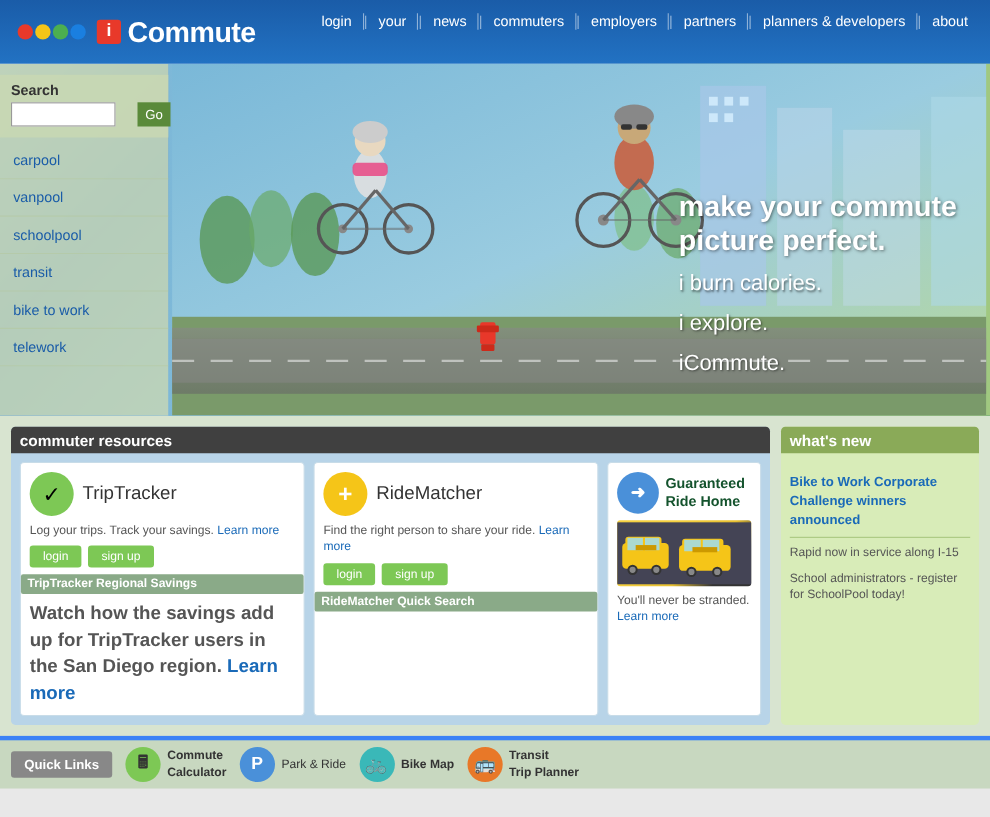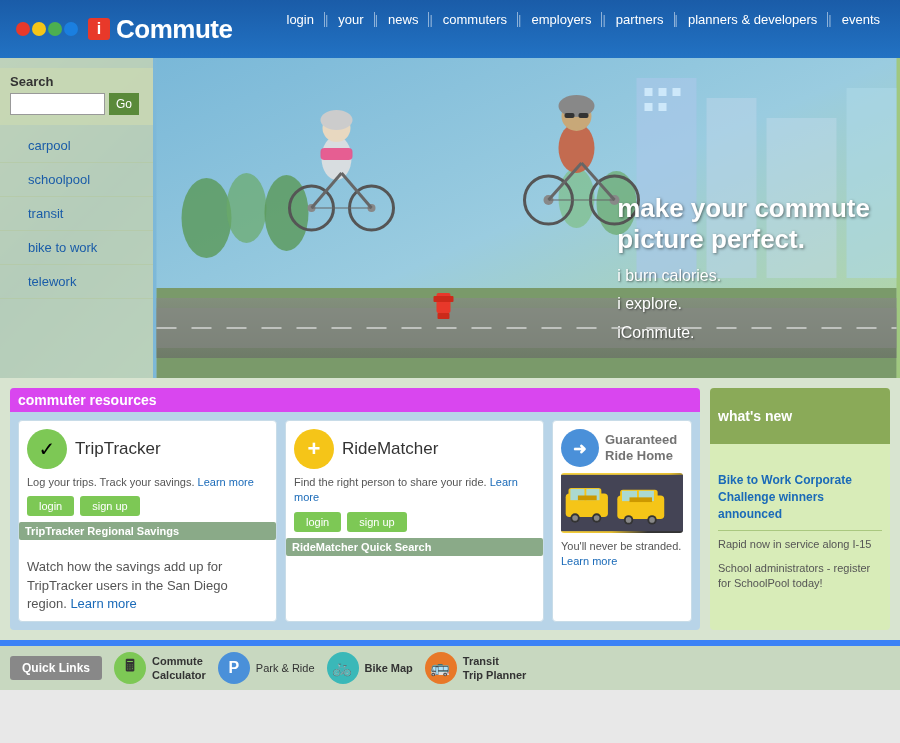--- a/index.html
+++ b/index.html
@@ -83,21 +83,21 @@
     }
     .search-label {
       font-weight: bold;
       font-size: 13px;
       color: #333;
       display: block;
       margin-bottom: 4px;
     }
     .search-row {
       display: flex;
-      gap: 4px;
+      gap: 20px;
     }
     .search-input {
       width: 95px;
       height: 22px;
       border: 1px solid #999;
       background: white;
       font-size: 12px;
       padding: 2px 4px;
     }
     .go-btn {
@@ -107,21 +107,21 @@
       padding: 2px 7px;
       font-size: 12px;
       cursor: pointer;
       height: 22px;
     }
     .nav-links {
       margin-top: 4px;
     }
     .nav-link-item {
       display: block;
-      padding: 9px 28px;
+      padding: 9px 12px;
       color: #1a5ca8;
       text-decoration: none;
       font-size: 13px;
       border-bottom: 1px solid rgba(180,200,160,0.6);
       cursor: pointer;
     }
 
     
     #hero-image {
       flex: 1;
@@ -137,21 +137,21 @@
       color: white;
       text-align: left;
     }
     .hero-big-text {
       font-size: 26px;
       font-weight: bold;
       line-height: 1.2;
       text-shadow: 1px 1px 3px rgba(0,0,0,0.5);
     }
     .hero-sub-text {
-      font-size: 16px;
+      font-size: 20px;
       line-height: 1.8;
       text-shadow: 1px 1px 2px rgba(0,0,0,0.5);
       margin-top: 6px;
     }
     
     .hero-svg {
       position: absolute;
       left: 0; top: 0; right: 0; bottom: 0;
       width: 100%; height: 100%;
     }
@@ -168,21 +168,21 @@
     #commuter-resources {
       flex: 1;
       background: #b8d4e8;
       border-radius: 4px;
       padding: 8px;
     }
     .section-title {
       font-size: 14px;
       font-weight: bold;
       color: white;
-      background: #d946ef;
+      background: #404040;
       padding: 4px 8px;
       margin: -8px -8px 8px -8px;
       border-radius: 4px 4px 0 0;
     }
     .resources-grid {
       display: flex;
       gap: 8px;
     }
     .resource-card {
       background: white;
@@ -231,24 +231,25 @@
     .sub-section-title {
       background: #8aaa88;
       color: white;
       font-size: 11px;
       font-weight: bold;
       padding: 3px 6px;
       margin: 0 -8px;
       border-radius: 2px;
     }
     .sub-section-text {
-      font-size: 13px;
+      font-size: 17px;
       color: #555;
-      margin-top: 18px;
+      margin-top: 6px;
       line-height: 1.4;
+      font-weight: bold;
     }
     
     .grh-card {
       background: white;
       border-radius: 4px;
       padding: 8px;
       width: 140px;
       border: 1px solid #c8dce8;
       flex-shrink: 0;
     }
@@ -263,21 +264,21 @@
       border-radius: 50%;
       background: #4a90d9;
       display: flex; align-items: center; justify-content: center;
       color: white;
       font-size: 16px;
       font-weight: bold;
     }
     .grh-title {
       font-size: 13px;
       font-weight: bold;
-      color: #737373;
+      color: #14532d;
       line-height: 1.2;
     }
     .taxi-image {
       width: 100%;
       height: 60px;
       background: linear-gradient(135deg, #f5d040 30%, #e8c030 60%, #333 80%);
       border-radius: 3px;
       margin-bottom: 6px;
       position: relative;
       overflow: hidden;
@@ -298,22 +299,22 @@
       flex-shrink: 0;
       background: #d8ecb8;
       border-radius: 4px;
       padding: 8px;
     }
     .whats-new-title {
       font-size: 14px;
       font-weight: bold;
       color: white;
       background: #8aaa58;
-      padding: 20px 8px;
-      margin: -8px -8px 28px -8px;
+      padding: 4px 8px;
+      margin: -8px -8px 18px -8px;
       border-radius: 4px 4px 0 0;
     }
     .news-item-primary {
       color: #1a6ab8;
       font-size: 12px;
       font-weight: bold;
       text-decoration: none;
       line-height: 1.4;
       display: block;
       margin-bottom: 8px;
@@ -331,21 +332,21 @@
       margin-bottom: 8px;
     }
 
     
     #quick-links {
       background: #c8d8c0;
       padding: 6px 10px;
       display: flex;
       align-items: center;
       gap: 12px;
-      border-top: 6px solid #3b82f6;
+      border-top: 4px solid #3b82f6;
     }
     .quick-links-label {
       background: #888;
       color: white;
       padding: 5px 12px;
       font-size: 12px;
       font-weight: bold;
       border-radius: 3px;
     }
     .quick-link-item {
@@ -390,35 +391,36 @@
     <a class="nav-item">news</a>
     <span style="color:rgba(255,255,255,0.5)">|</span>
     <a class="nav-item">commuters</a>
     <span style="color:rgba(255,255,255,0.5)">|</span>
     <a class="nav-item">employers</a>
     <span style="color:rgba(255,255,255,0.5)">|</span>
     <a class="nav-item">partners</a>
     <span style="color:rgba(255,255,255,0.5)">|</span>
     <a class="nav-item">planners &amp; developers</a>
     <span style="color:rgba(255,255,255,0.5)">|</span>
-    <a class="nav-item">events</a>
+    <a class="nav-item">about</a>
   </nav>
 </div>
 
 <div id="hero">
   <div id="left-sidebar">
     <div class="search-area">
       <span class="search-label">Search</span>
       <div class="search-row">
         <input class="search-input" type="text" style="">
         <button class="go-btn">Go</button>
       </div>
     </div>
     <div class="nav-links">
       <a class="nav-link-item">carpool</a>
+      <a class="nav-link-item">vanpool</a>
       <a class="nav-link-item">schoolpool</a>
       <a class="nav-link-item">transit</a>
       <a class="nav-link-item">bike to work</a>
       <a class="nav-link-item">telework</a>
     </div>
   </div>
   <div id="hero-image">
 
     <svg class="hero-svg" viewBox="0 0 740 320" xmlns="http://www.w3.org/2000/svg">
 

